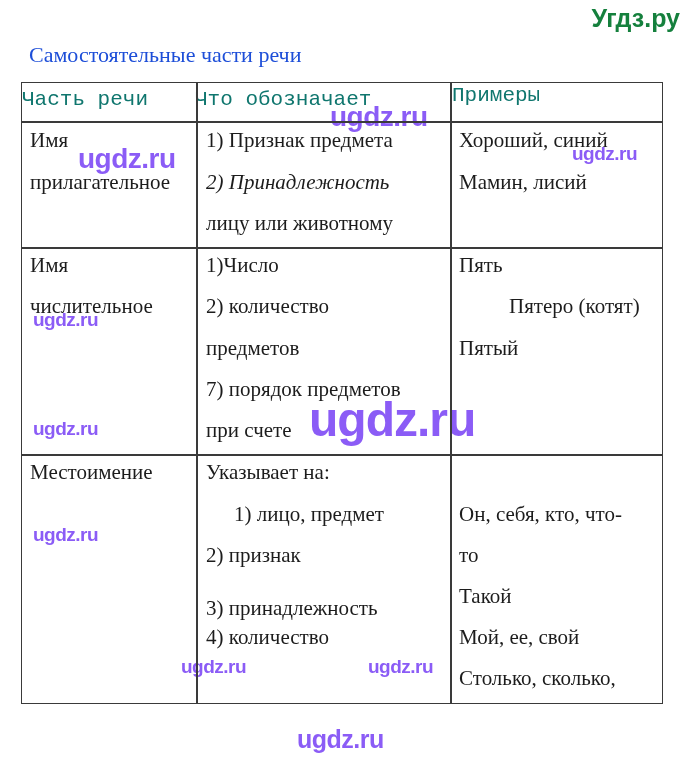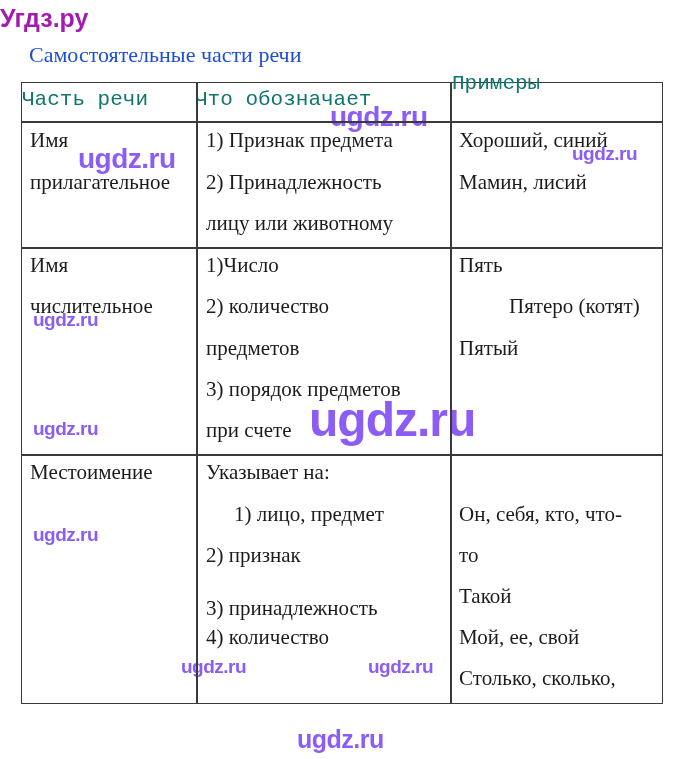--- a/index.html
+++ b/index.html
@@ -13,25 +13,25 @@
       position: relative;
       overflow: hidden;
       font-family: "Liberation Serif", "DejaVu Serif", serif;
       color: #1a1a1a;
     }
     .site-title {
       position: absolute;
       top: 4px;
       left: 0;
       width: 680px;
-      text-align: left;
+      text-align: right;
       font-family: "Liberation Sans", "DejaVu Sans", sans-serif;
       font-weight: bold;
       font-size: 25px;
-      color: #a21caf;
+      color: #15803d;
       letter-spacing: 0px;
     }
     .doc-heading {
       position: absolute;
       top: 42px;
       left: 29px;
       font-size: 22px;
       color: #1d4ed8;
     }
     
@@ -92,43 +92,43 @@
   <div class="vline" style="left:196px; top:82px; height:622px;"></div>
   <div class="vline" style="left:450px; top:82px; height:622px;"></div>
 
   <div class="hline" style="left:21px; top:121px; width:642px;"></div>
   <div class="hline" style="left:21px; top:247px; width:642px;"></div>
   <div class="hline" style="left:21px; top:454px; width:642px;"></div>
 
   <div>
     <div class="hdr" style="left:22px; width:175px; top:88px;">Часть речи</div>
     <div class="hdr" style="left:195px; width:276px; top:88px;">Что обозначает</div>
-    <div class="hdr" style="left:452px; width:211px; top:72px;">Примеры</div>
+    <div class="hdr" style="left:452px; width:211px; top:84px;">Примеры</div>
   </div>
 
   <div>
     <div class="cell-text" style="left:30px; top:128px;">Имя</div>
     <div class="cell-text" style="left:30px; top:170px;">прилагательное</div>
 
     <div class="cell-text" style="left:206px; top:128px;">1) Признак предмета</div>
-    <div class="cell-text" style="left:206px; top:170px;">2) Принадлежность</div>
+    <div class="cell-text" style="left:206px; top:170px;font-style:italic;">2) Принадлежность</div>
     <div class="cell-text" style="left:206px; top:211px;">лицу или животному</div>
 
     <div class="cell-text" style="left:459px; top:128px;">Хороший, синий</div>
     <div class="cell-text" style="left:459px; top:170px;">Мамин, лисий</div>
   </div>
 
   <div>
     <div class="cell-text" style="left:30px; top:253px;">Имя</div>
     <div class="cell-text" style="left:30px; top:294px;">числительное</div>
 
     <div class="cell-text" style="left:206px; top:253px;">1)Число</div>
     <div class="cell-text" style="left:206px; top:294px;">2) количество</div>
     <div class="cell-text" style="left:206px; top:336px;">предметов</div>
-    <div class="cell-text" style="left:206px; top:377px;">3) порядок предметов</div>
+    <div class="cell-text" style="left:206px; top:377px;">7) порядок предметов</div>
     <div class="cell-text" style="left:206px; top:418px;">при счете</div>
 
     <div class="cell-text" style="left:459px; top:253px;">Пять</div>
     <div class="cell-text" style="left:485px; top:294px;margin-left:24px;">Пятеро (котят)</div>
     <div class="cell-text" style="left:459px; top:336px;">Пятый</div>
   </div>
 
   <div>
     <div class="cell-text" style="left:30px; top:460px;">Местоимение</div>
 

